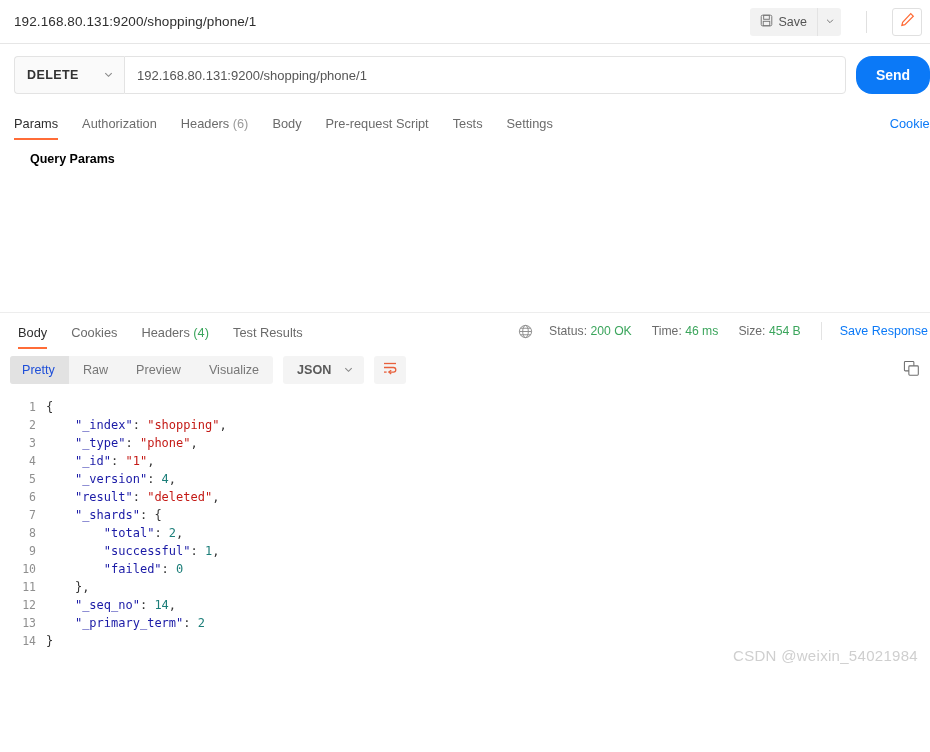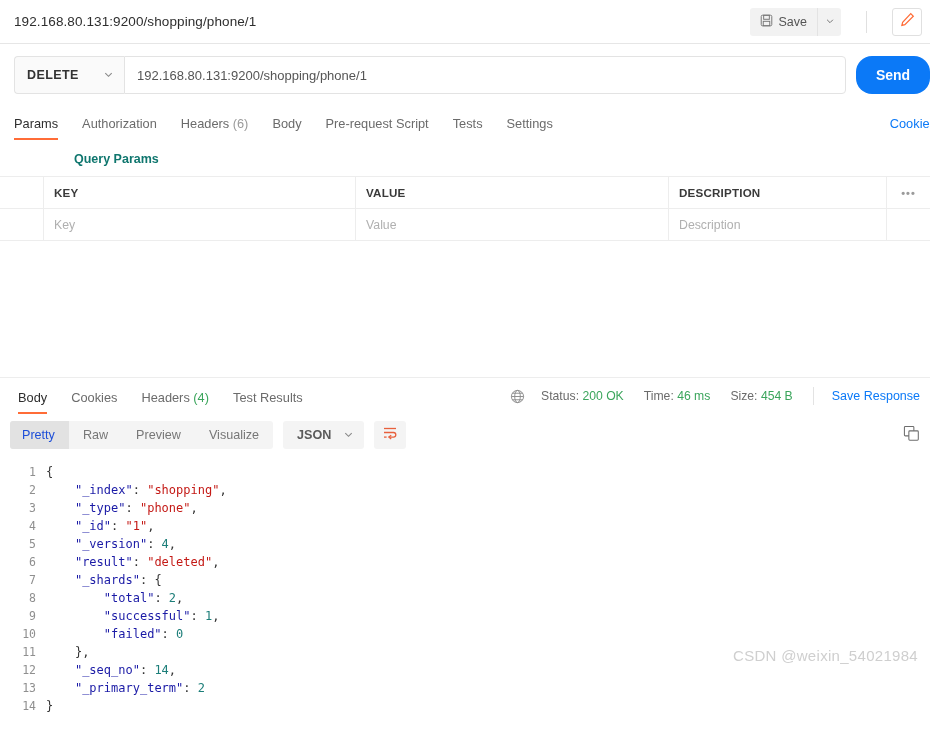--- a/index.html
+++ b/index.html
@@ -115,23 +115,22 @@
     height: 2px; background: #ff6c37;
   }
   .rtab .cnt { color: #9a9a9a; }
   .cookies-link {
     position: absolute; right: -6px; bottom: 9px;
     font-size: 12.8px; color: #0b79f7; cursor: pointer;
     white-space: nowrap;
   }
 
   .qp-title {
-    font-size: 12.5px; font-weight: bold; color: #0f766e;
+    font-size: 12.5px; font-weight: bold; color: #000000;
     padding: 12px 14px 10px 30px;
-    margin-left: 44px;
   }
 
   
   .ptable { width: 100%; border-top: 1px solid #ededed; }
   .prow { display: flex; height: 32px; border-bottom: 1px solid #ededed; }
   .prow.head { background: #fff; }
   .pcell {
     display: flex; align-items: center;
     padding: 0 10px;
     font-size: 12.3px;
@@ -166,21 +165,21 @@
   .restab.active { color: #2e2e2e; }
   .restab.active::after {
     content: ""; position: absolute; left: 12px; right: 12px; bottom: 0;
     height: 2px; background: #ff6c37;
   }
   .restab .cnt-green { color: #3ba55c; }
 
   .statusbar {
     position: absolute; right: 0; top: 0;
     height: 36px; display: flex; align-items: center; gap: 6px;
-    padding-right: 10px;
+    padding-right: 2px;
     justify-content: center;
   }
   .globe-ico { margin-right: 10px; display: flex; align-items: center; }
   .stat { font-size: 12.2px; color: #6b6b6b; margin-right: 14px; white-space: nowrap; }
   .stat b { font-weight: normal; color: #3ba55c; }
   .stat-sep { width: 1px; height: 18px; background: #e3e3e3; margin-right: 12px; }
   .save-resp { font-size: 12.5px; color: #0b79f7; cursor: pointer; white-space: nowrap; }
 
   
   .fmtbar { display: flex; align-items: center; padding: 8px 10px 8px 10px; position: relative; }
@@ -307,38 +306,20 @@
       <span>Tests</span>
     </div>
     <div class="rtab">
       <span>Settings</span>
     </div>
     <div class="cookies-link">Cookies</div>
   </div>
 
   <div class="qp-title">Query Params</div>
 
-  <div class="ptable">
-    <div class="prow head">
-      <div class="pcell chk"></div>
-      <div class="pcell key">KEY</div>
-      <div class="pcell val">VALUE</div>
-      <div class="pcell desc">DESCRIPTION</div>
-      <div class="pcell dots">
-        <span class="dots-glyph">•••</span>
-      </div>
-    </div>
-    <div class="prow body">
-      <div class="pcell chk"></div>
-      <div class="pcell key">Key</div>
-      <div class="pcell val">Value</div>
-      <div class="pcell desc">Description</div>
-      <div class="pcell dots"></div>
-    </div>
-  </div>
 
   <div class="spacer"></div>
 
   <div class="respbar">
     <div class="resptabs">
       <div class="restab active">
         <span>Body</span>
       </div>
       <div class="restab">
         <span>Cookies</span>

